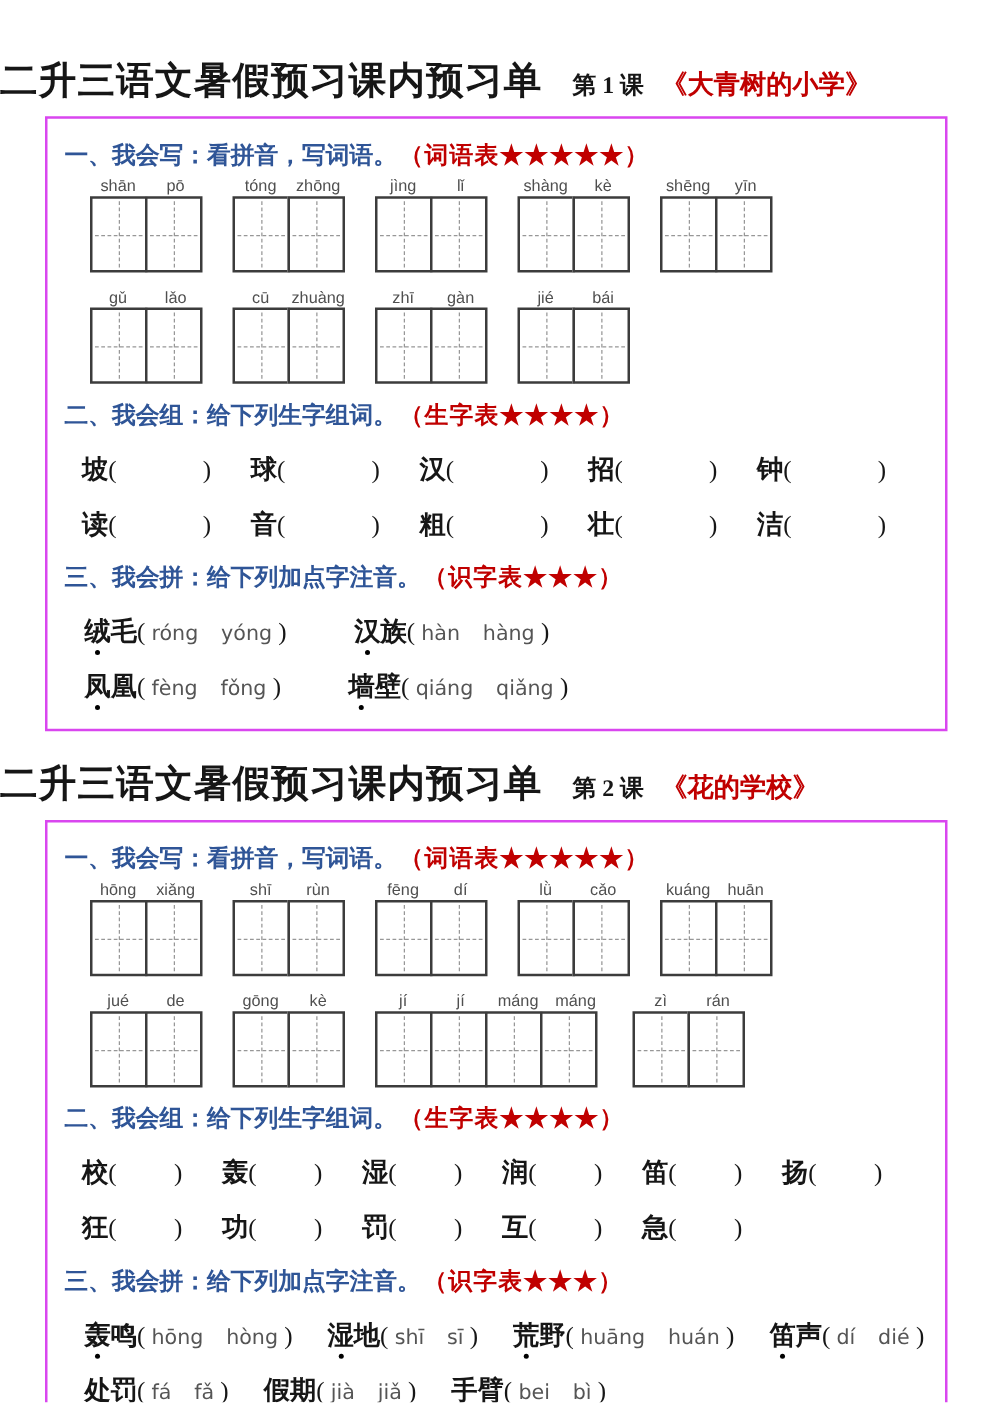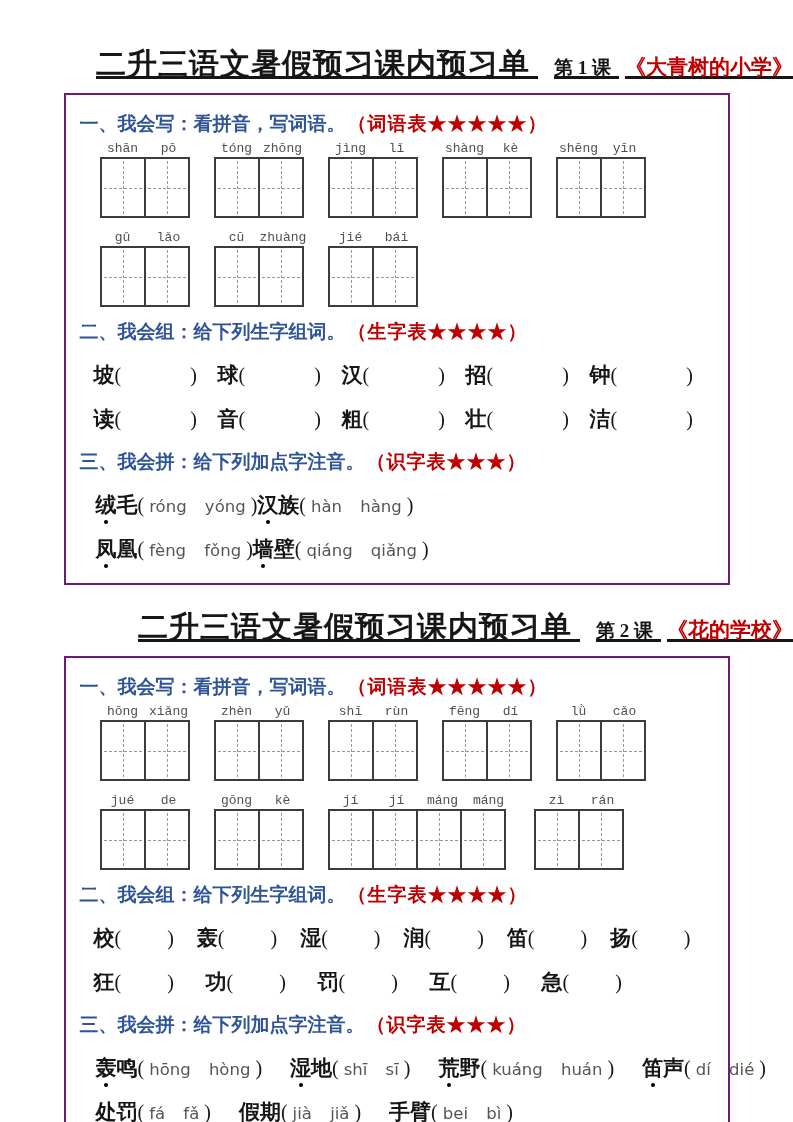--- a/index.html
+++ b/index.html
@@ -7,46 +7,46 @@
     --red:#c00000;
     --ink:#161616;
     --pinyin:#4f4f4f;
     --line:#3c3c3c;
   }
   *{margin:0;padding:0;box-sizing:border-box;}
   body{background:#ffffff;font-family:"Liberation Serif",serif;color:var(--ink);}
   .page{width:793px;height:1122px;background:#fff;padding-top:44px;overflow:hidden;}
   .sheet{width:793px;}
   .sheet + .sheet{margin-top:22px;}
-  .title-line{text-align:right;white-space:nowrap;margin-bottom:8px;text-decoration:underline;}
+  .title-line{text-align:left;white-space:nowrap;margin-bottom:8px;}
   .main-title{font-size:30px;font-weight:900;letter-spacing:1px;}
   .lesson{font-size:19px;font-weight:700;margin-left:16px;}
   .book{font-size:21px;font-weight:800;color:var(--red);margin-left:6px;}
-  .box{width:666px;margin:4px auto 0;border:2px solid #701a75;padding:10px 14px 6px;background:#fff;}
+  .box{width:722px;margin:4px auto 0;border:2px solid #d946ef;padding:10px 14px 6px;background:#fff;}
   .sec-header{font-size:19px;font-weight:700;margin:6px 0 4px;white-space:nowrap;}
   .sec-header .blue{color:var(--blue);}
   .sec-header .tag{color:var(--red);margin-left:2px;letter-spacing:1px;}
   
   .py-row{display:flex;gap:22px;padding-left:20px;margin:3px 0 12px;}
   .py-labels{display:flex;margin-bottom:1px;}
-  .py-syll{display:inline-block;width:46px;text-align:center;font-family:Liberation Mono, monospace;font-size:13px;color:var(--pinyin);}
+  .py-syll{display:inline-block;width:46px;text-align:center;font-family:Liberation Sans, sans-serif;font-size:13px;color:var(--pinyin);}
   .py-squares{display:flex;}
   .sq{width:46px;height:61px;border:2px solid var(--line);position:relative;background:#fff;}
   .sq + .sq{margin-left:-2px;}
   .sq::before{content:"";position:absolute;left:50%;top:2px;bottom:2px;border-left:1px dashed #979797;}
   .sq::after{content:"";position:absolute;top:50%;left:2px;right:2px;border-top:1px dashed #979797;}
   
   .g-row{display:flex;padding-left:14px;margin:16px 0;font-size:21px;white-space:nowrap;}
   .g-item{display:inline-flex;align-items:baseline;}
   .g-char{font-weight:600;}
   .g-paren{font-size:20px;font-family:"Liberation Serif",serif;}
   .g-blank{display:inline-block;height:2px;}
   
   .a-row{display:flex;padding-left:16px;margin:16px 0 14px;font-size:21px;white-space:nowrap;align-items:baseline;}
-  .s1 .a-row{}
+  .s1 .a-row{gap:54px;}
   .s2 .a-row{gap:28px;}
   .a-char{font-weight:600;position:relative;display:inline-block;}
   .dot::after{content:"";position:absolute;left:50%;margin-left:-2px;bottom:-5px;width:4px;height:4px;border-radius:50%;background:#000;}
   .a-paren{font-size:20px;}
   .opts{font-family:"DejaVu Sans",sans-serif;font-size:16.5px;color:#555;word-spacing:13px;padding:0 5px;}
 </style>
 </head>
 <body>
 
 <div class="page">
@@ -130,20 +130,30 @@
                 <span class="py-syll">cū</span>
                 <span class="py-syll">zhuàng</span>
               </div>
               <div class="py-squares">
                 <div class="sq"></div>
                 <div class="sq"></div>
               </div>
             </div>
             <div class="py-group">
               <div class="py-labels">
+                <span class="py-syll">zhī</span>
+                <span class="py-syll">gàn</span>
+              </div>
+              <div class="py-squares">
+                <div class="sq"></div>
+                <div class="sq"></div>
+              </div>
+            </div>
+            <div class="py-group">
+              <div class="py-labels">
                 <span class="py-syll">jié</span>
                 <span class="py-syll">bái</span>
               </div>
               <div class="py-squares">
                 <div class="sq"></div>
                 <div class="sq"></div>
               </div>
             </div>
           </div>
         </div>
@@ -249,30 +259,20 @@
                 <span class="py-syll">hōng</span>
                 <span class="py-syll">xiǎng</span>
               </div>
               <div class="py-squares">
                 <div class="sq"></div>
                 <div class="sq"></div>
               </div>
             </div>
             <div class="py-group">
               <div class="py-labels">
-                <span class="py-syll">zhèn</span>
-                <span class="py-syll">yǔ</span>
-              </div>
-              <div class="py-squares">
-                <div class="sq"></div>
-                <div class="sq"></div>
-              </div>
-            </div>
-            <div class="py-group">
-              <div class="py-labels">
                 <span class="py-syll">shī</span>
                 <span class="py-syll">rùn</span>
               </div>
               <div class="py-squares">
                 <div class="sq"></div>
                 <div class="sq"></div>
               </div>
             </div>
             <div class="py-group">
               <div class="py-labels">
@@ -281,20 +281,30 @@
               </div>
               <div class="py-squares">
                 <div class="sq"></div>
                 <div class="sq"></div>
               </div>
             </div>
             <div class="py-group">
               <div class="py-labels">
                 <span class="py-syll">lǜ</span>
                 <span class="py-syll">cǎo</span>
+              </div>
+              <div class="py-squares">
+                <div class="sq"></div>
+                <div class="sq"></div>
+              </div>
+            </div>
+            <div class="py-group">
+              <div class="py-labels">
+                <span class="py-syll">kuáng</span>
+                <span class="py-syll">huān</span>
               </div>
               <div class="py-squares">
                 <div class="sq"></div>
                 <div class="sq"></div>
               </div>
             </div>
           </div>
           <div class="py-row">
             <div class="py-group">
               <div class="py-labels">
@@ -417,21 +427,21 @@
             </span>
           </div>
         </div>
       <div class="sec-header">
         <span class="blue">三、我会拼：给下列加点字注音。</span><span class="tag">（识字表★★★）</span>
       </div>
       <div>
           <div class="a-row">
             <span class="a-item"><span class="a-word"><span class="a-char dot">轰</span><span class="a-char">鸣</span></span><span class="a-paren">(</span><span class="opts">hōng hòng</span><span class="a-paren">)</span></span>
             <span class="a-item"><span class="a-word"><span class="a-char dot">湿</span><span class="a-char">地</span></span><span class="a-paren">(</span><span class="opts">shī sī</span><span class="a-paren">)</span></span>
-            <span class="a-item"><span class="a-word"><span class="a-char dot">荒</span><span class="a-char">野</span></span><span class="a-paren">(</span><span class="opts">kuáng huán</span><span class="a-paren">)</span></span>
+            <span class="a-item"><span class="a-word"><span class="a-char dot">荒</span><span class="a-char">野</span></span><span class="a-paren">(</span><span class="opts">huāng huán</span><span class="a-paren">)</span></span>
             <span class="a-item"><span class="a-word"><span class="a-char dot">笛</span><span class="a-char">声</span></span><span class="a-paren">(</span><span class="opts">dí dié</span><span class="a-paren">)</span></span>
           </div>
           <div class="a-row">
             <span class="a-item"><span class="a-word"><span class="a-char">处</span><span class="a-char dot">罚</span></span><span class="a-paren">(</span><span class="opts">fá fǎ</span><span class="a-paren">)</span></span>
             <span class="a-item"><span class="a-word"><span class="a-char dot">假</span><span class="a-char">期</span></span><span class="a-paren">(</span><span class="opts">jià jiǎ</span><span class="a-paren">)</span></span>
             <span class="a-item"><span class="a-word"><span class="a-char">手</span><span class="a-char dot">臂</span></span><span class="a-paren">(</span><span class="opts">bei bì</span><span class="a-paren">)</span></span>
           </div>
         </div>
     </div>
   </section>

